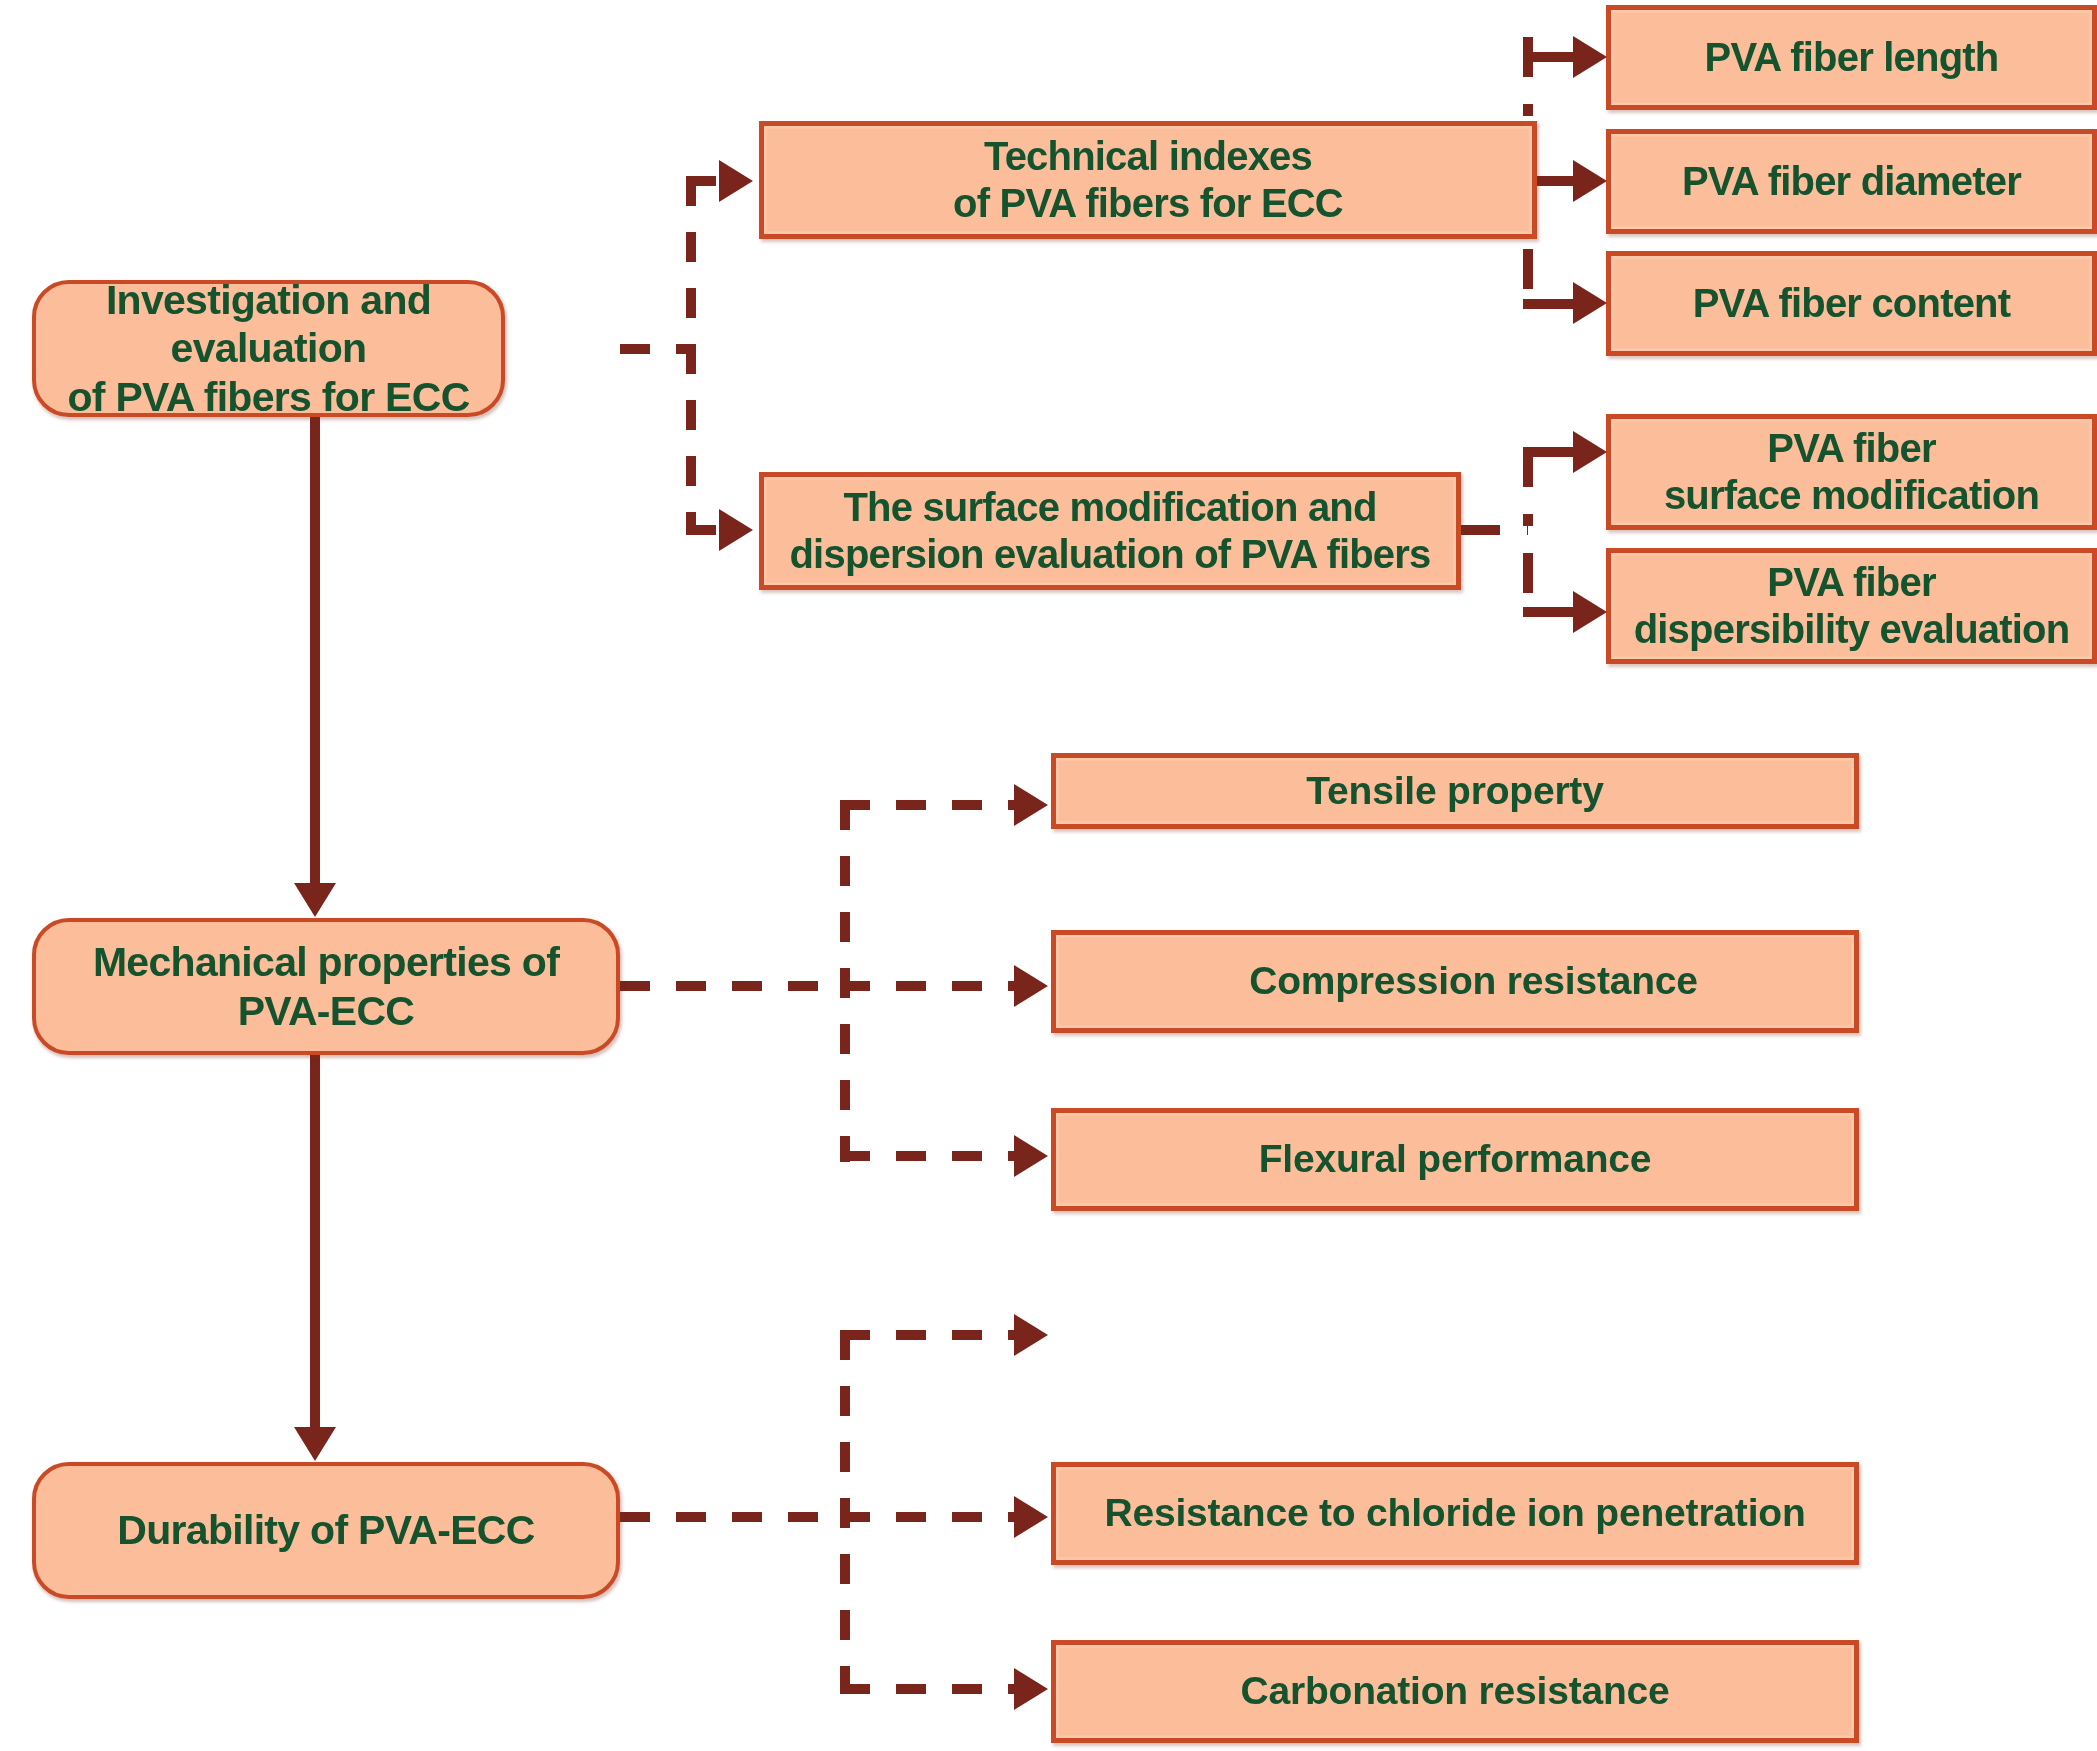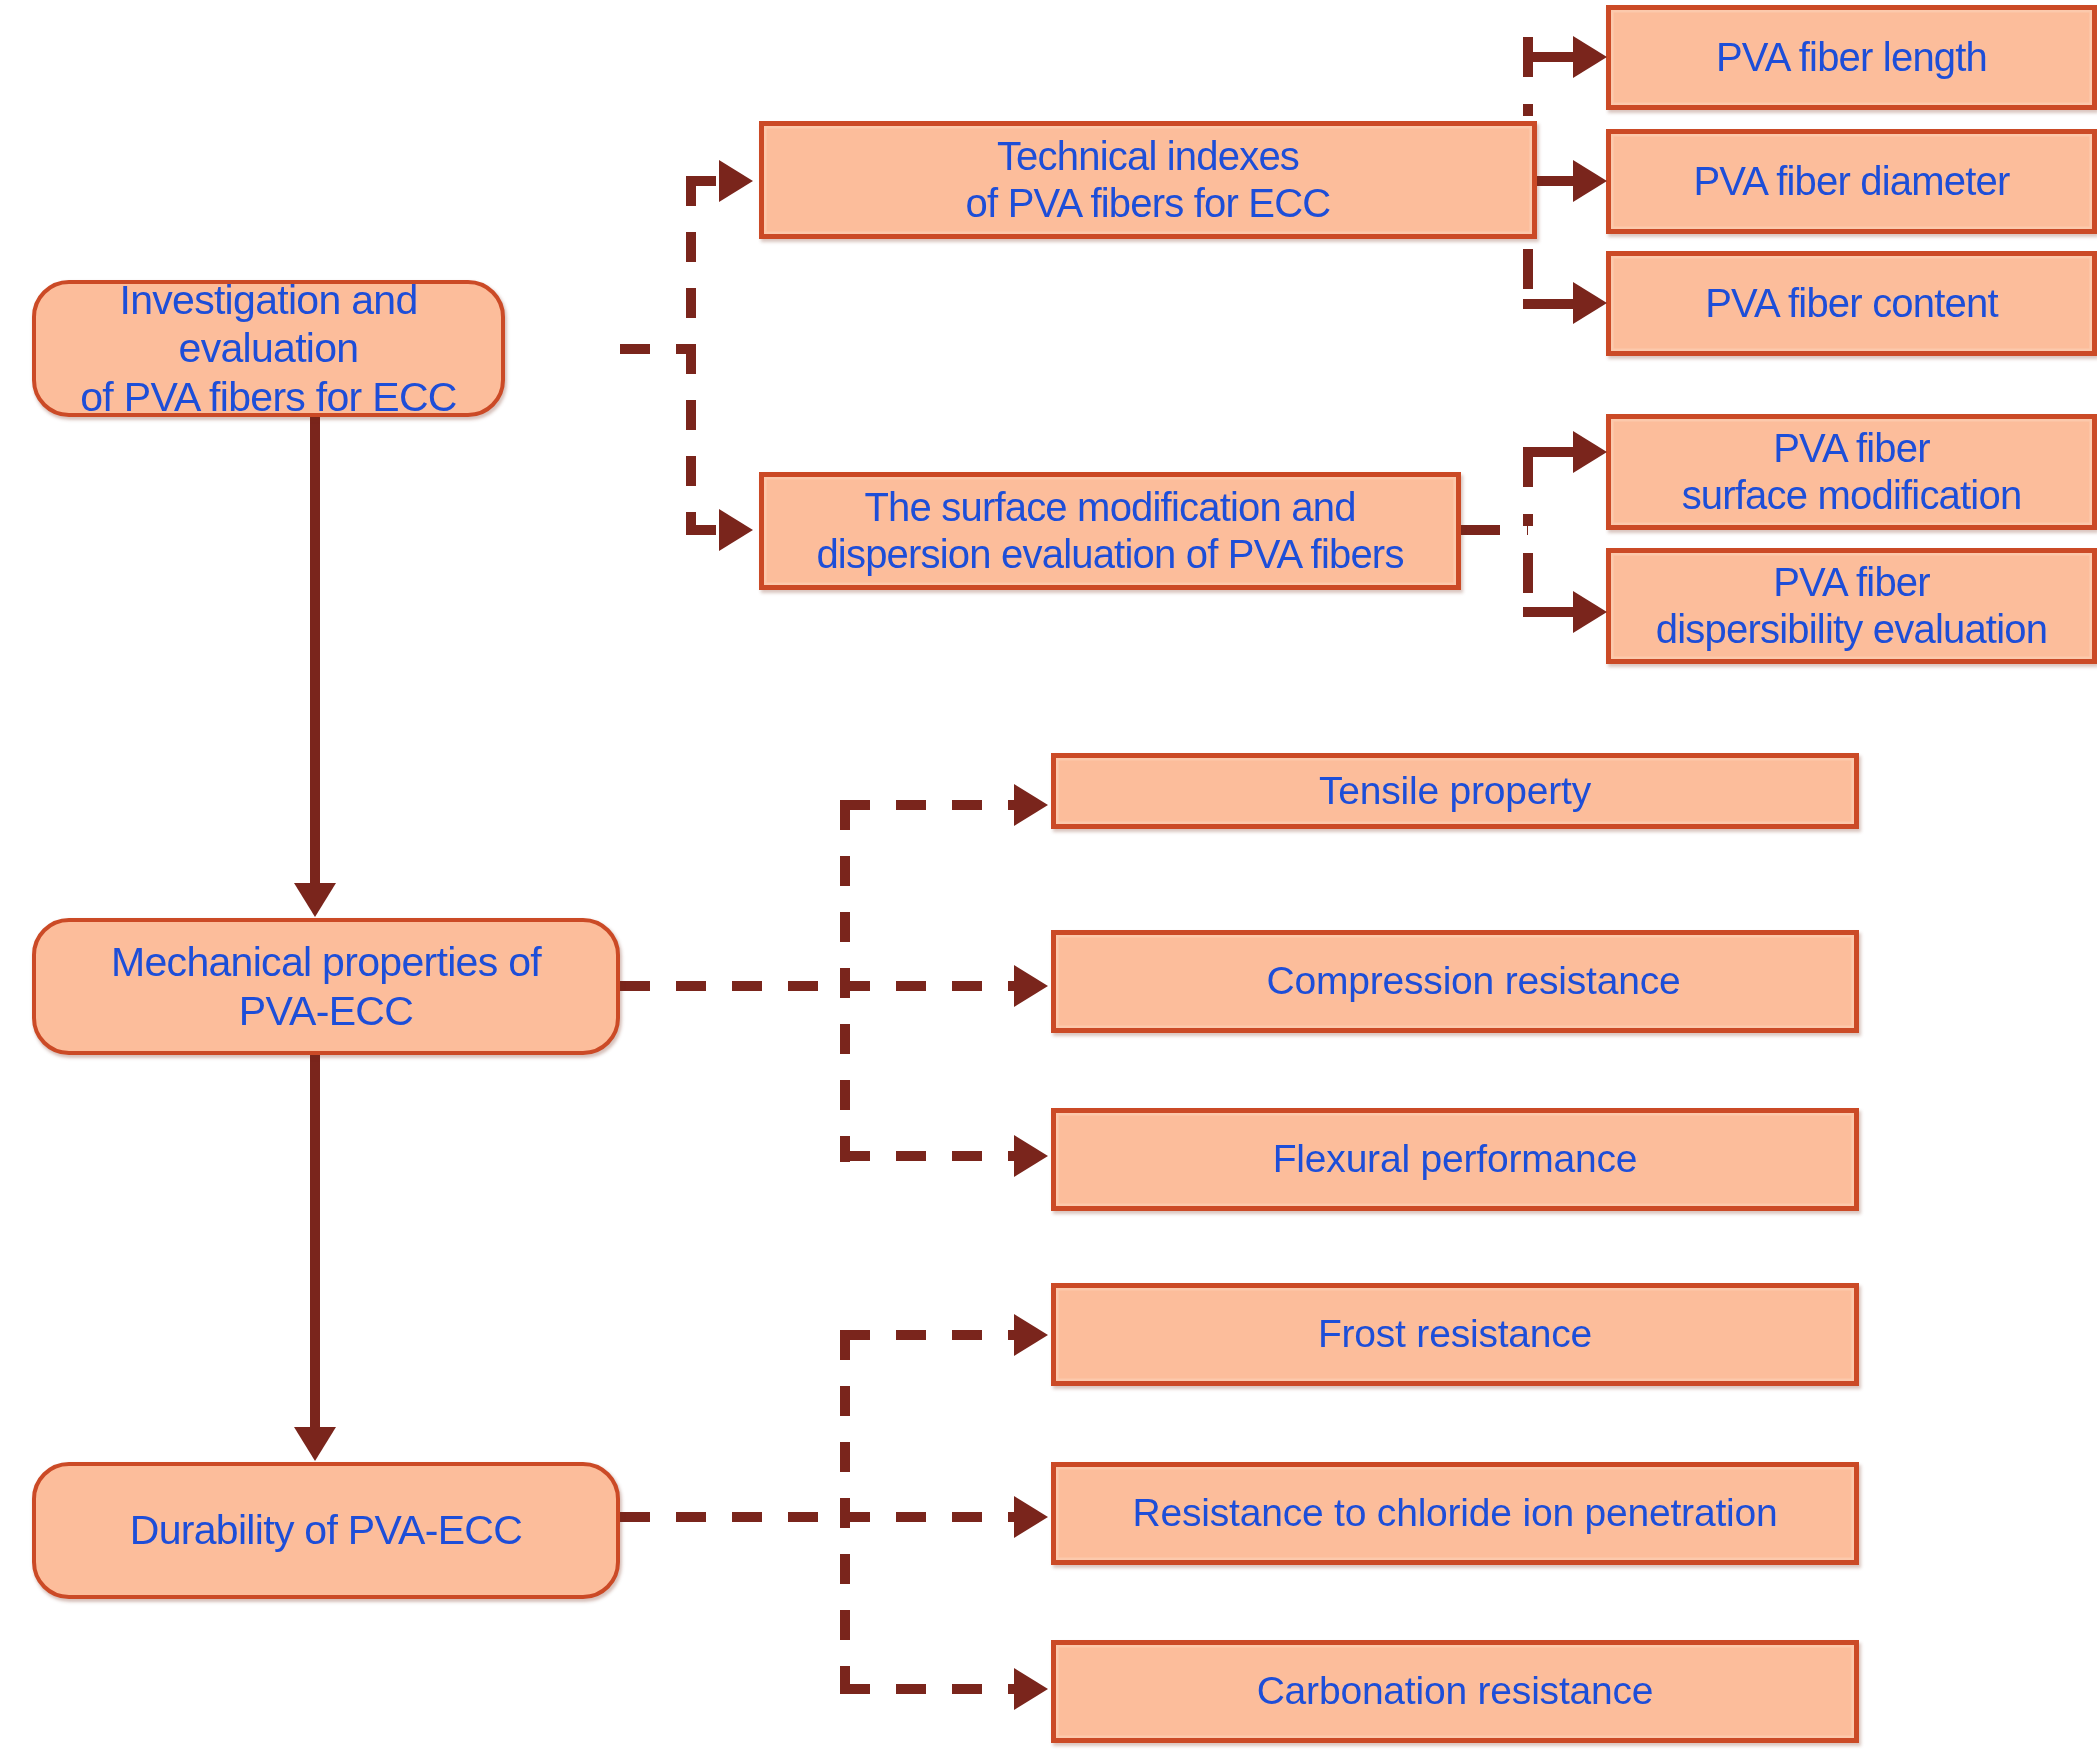--- a/index.html
+++ b/index.html
@@ -7,22 +7,22 @@
     font-family:"Liberation Sans", sans-serif;
     width:2097px;height:1752px;position:relative;overflow:hidden;
   }
   #canvas{position:absolute;left:0;top:0;width:2097px;height:1752px;}
 
   
   .node{
     position:absolute;box-sizing:border-box;
     display:flex;align-items:center;justify-content:center;
     text-align:center;
-    color:#1d4ed8;
-    font-weight:normal;
+    color:#14532d;
+    font-weight:bold;
     line-height:1.18;
     white-space:pre-line;
     z-index:3;
   }
   
   .stage{
     background:#FCBD9B;
     border:4.5px solid #CB4A26;
     border-radius:37px;
     box-shadow:1.9px 2.6px 3.2px rgba(120,45,25,.30);
@@ -147,21 +147,20 @@
 
   <div class="seg dash-h" style="left:620px;top:981px;width:229px;height:10.3px;"></div>
   <div class="seg dash-v" style="left:840px;top:800px;width:10.3px;height:362px;"></div>
   <div class="seg dash-h" style="left:840px;top:800px;width:194px;height:10.3px;"></div>
   <div class="arrow-r" style="left:1014px;top:784px;"></div>
   <div class="seg dash-h" style="left:840px;top:981px;width:194px;height:10.3px;"></div>
   <div class="arrow-r" style="left:1014px;top:965px;"></div>
   <div class="seg dash-h" style="left:840px;top:1151px;width:194px;height:10.3px;"></div>
   <div class="arrow-r" style="left:1014px;top:1135px;"></div>
 
-  <div class="node boxn" style="left:1051px;top:1283px;width:808px;height:103px;">Frost resistance</div>
   <div class="node boxn" style="left:1051px;top:1462px;width:808px;height:103px;">Resistance to chloride ion penetration</div>
   <div class="node boxn" style="left:1051px;top:1640px;width:808px;height:103px;">Carbonation resistance</div>
 
   <div class="seg dash-h" style="left:620px;top:1512px;width:229px;height:10.3px;"></div>
   <div class="seg dash-v" style="left:840px;top:1330px;width:10.3px;height:364px;"></div>
   <div class="seg dash-h" style="left:840px;top:1330px;width:194px;height:10.3px;"></div>
   <div class="arrow-r" style="left:1014px;top:1314px;"></div>
   <div class="seg dash-h" style="left:840px;top:1512px;width:194px;height:10.3px;"></div>
   <div class="arrow-r" style="left:1014px;top:1496px;"></div>
   <div class="seg dash-h" style="left:840px;top:1684px;width:194px;height:10.3px;"></div>

